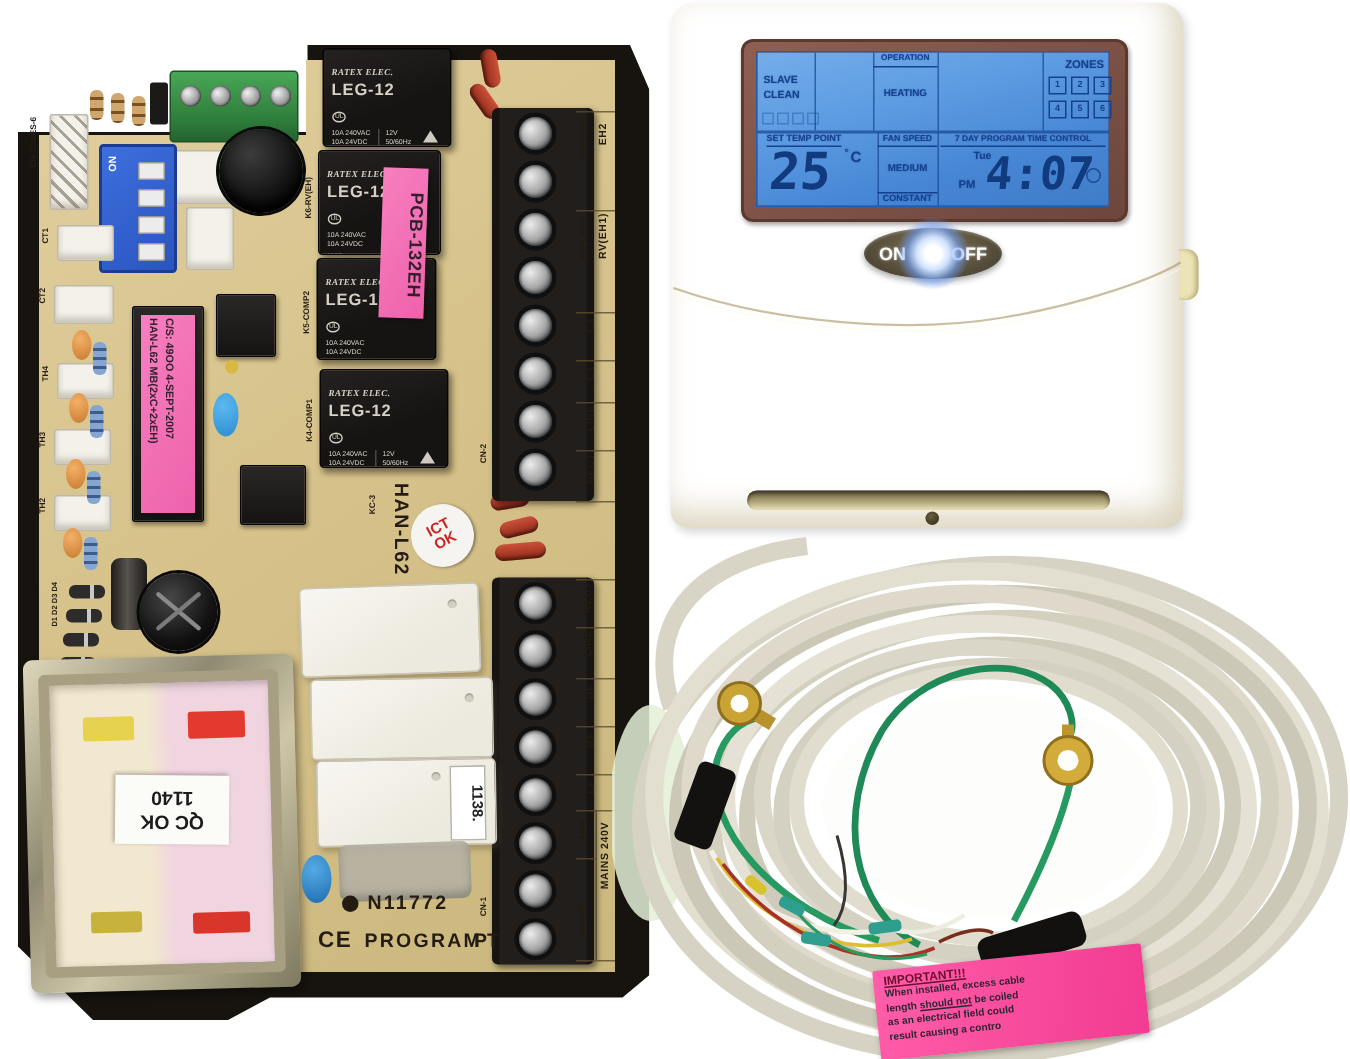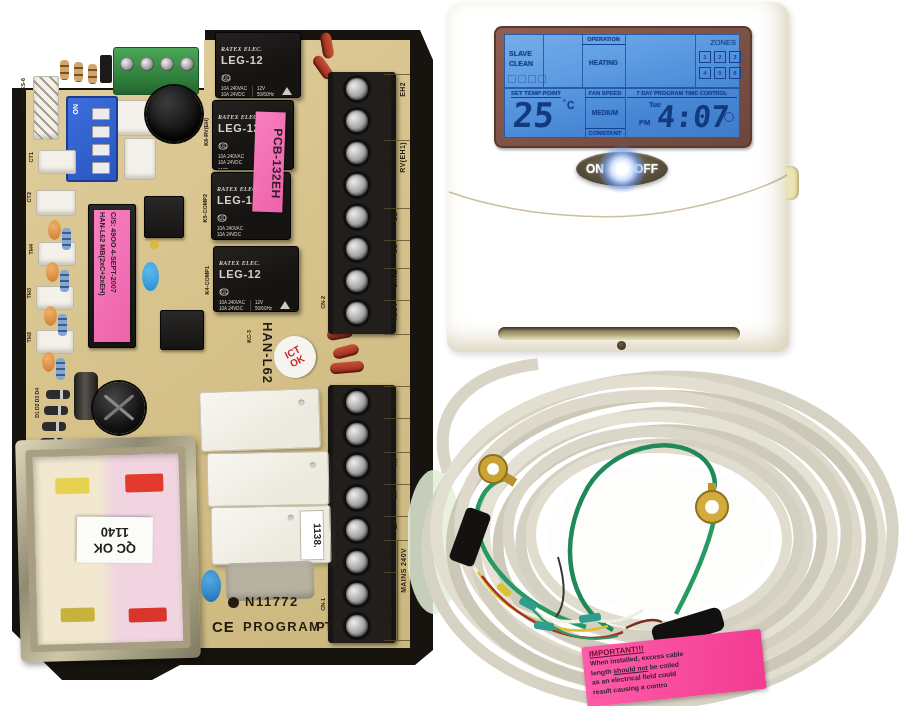--- a/index.html
+++ b/index.html
@@ -333,21 +333,21 @@
           <div style="width:6px;height:6px;border:1px solid #15418f;"></div>
       </div>
     </div>
     <div class="a cellb" style="left:38px;top:0;width:39px;height:52px;"></div>
     <div class="a cellb" style="left:77px;top:0;width:43px;height:52px;">
       <div class="lc" style="position:absolute;left:0;top:1px;width:100%;text-align:center;font-size:5.5px;font-weight:700;border-bottom:1px solid #15418f;padding-bottom:2px;">OPERATION</div>
       <div class="lc" style="position:absolute;left:0;top:24px;width:100%;text-align:center;font-size:6.5px;font-weight:700;">HEATING</div>
     </div>
     <div class="a cellb" style="left:120px;top:0;width:70px;height:52px;"></div>
     <div class="a" style="left:190px;top:0;width:44px;height:52px;">
-      <div class="lc" style="position:absolute;right:3px;top:3px;font-size:7.5px;font-weight:400;">ZONES</div>
+      <div class="lc" style="position:absolute;right:3px;top:3px;font-size:7.5px;font-weight:700;">ZONES</div>
       <div style="position:absolute;left:4px;top:16px;display:flex;gap:3px;">
         <div class="zbox">1</div>
         <div class="zbox">2</div>
         <div class="zbox">3</div>
       </div>
       <div style="position:absolute;left:4px;top:32px;display:flex;gap:3px;">
         <div class="zbox">4</div>
         <div class="zbox">5</div>
         <div class="zbox">6</div>
       </div>

